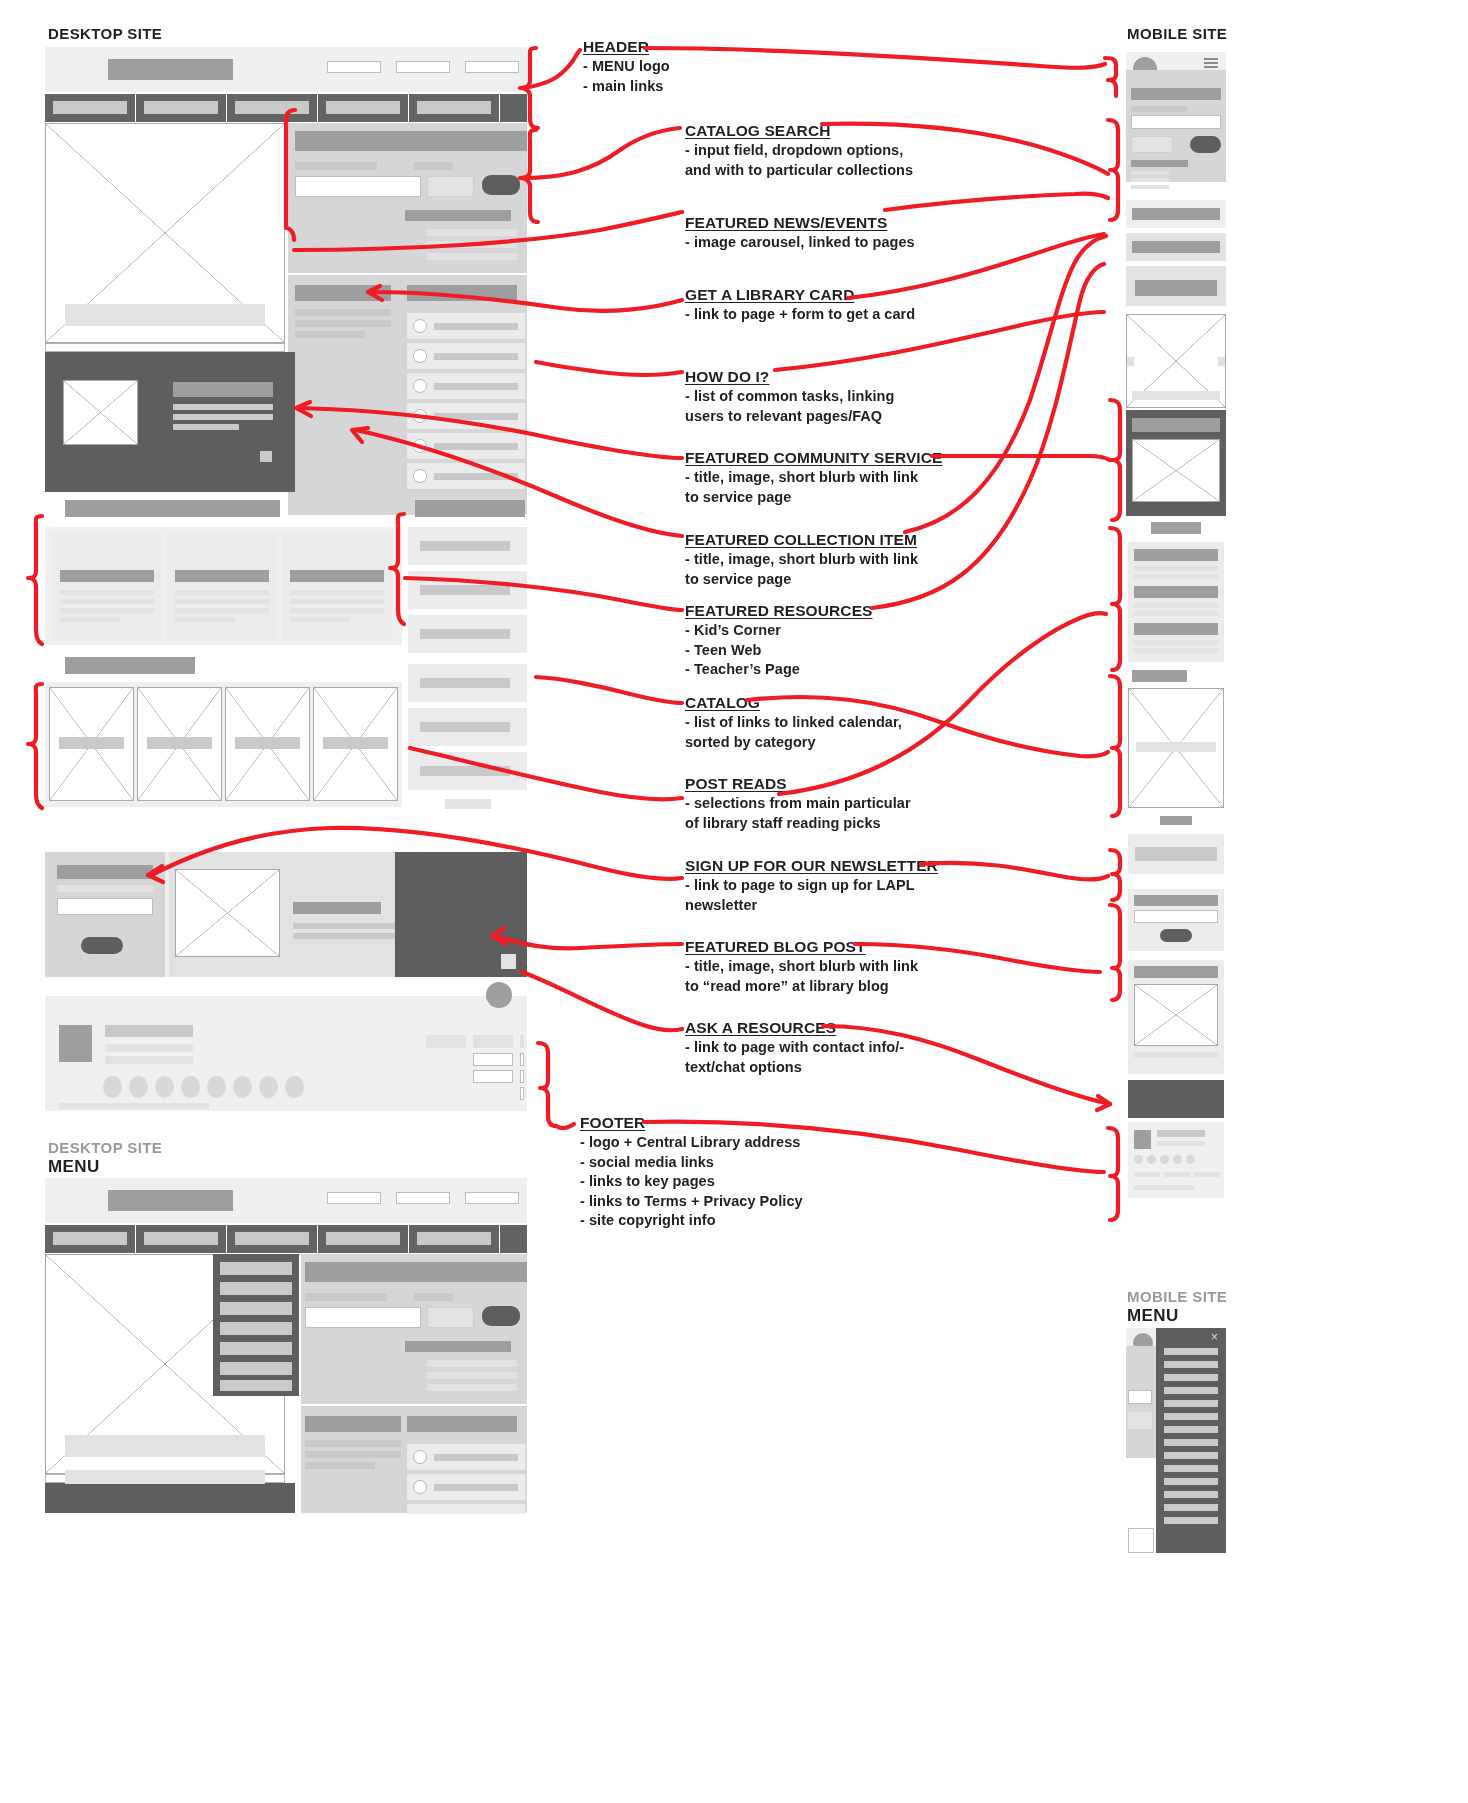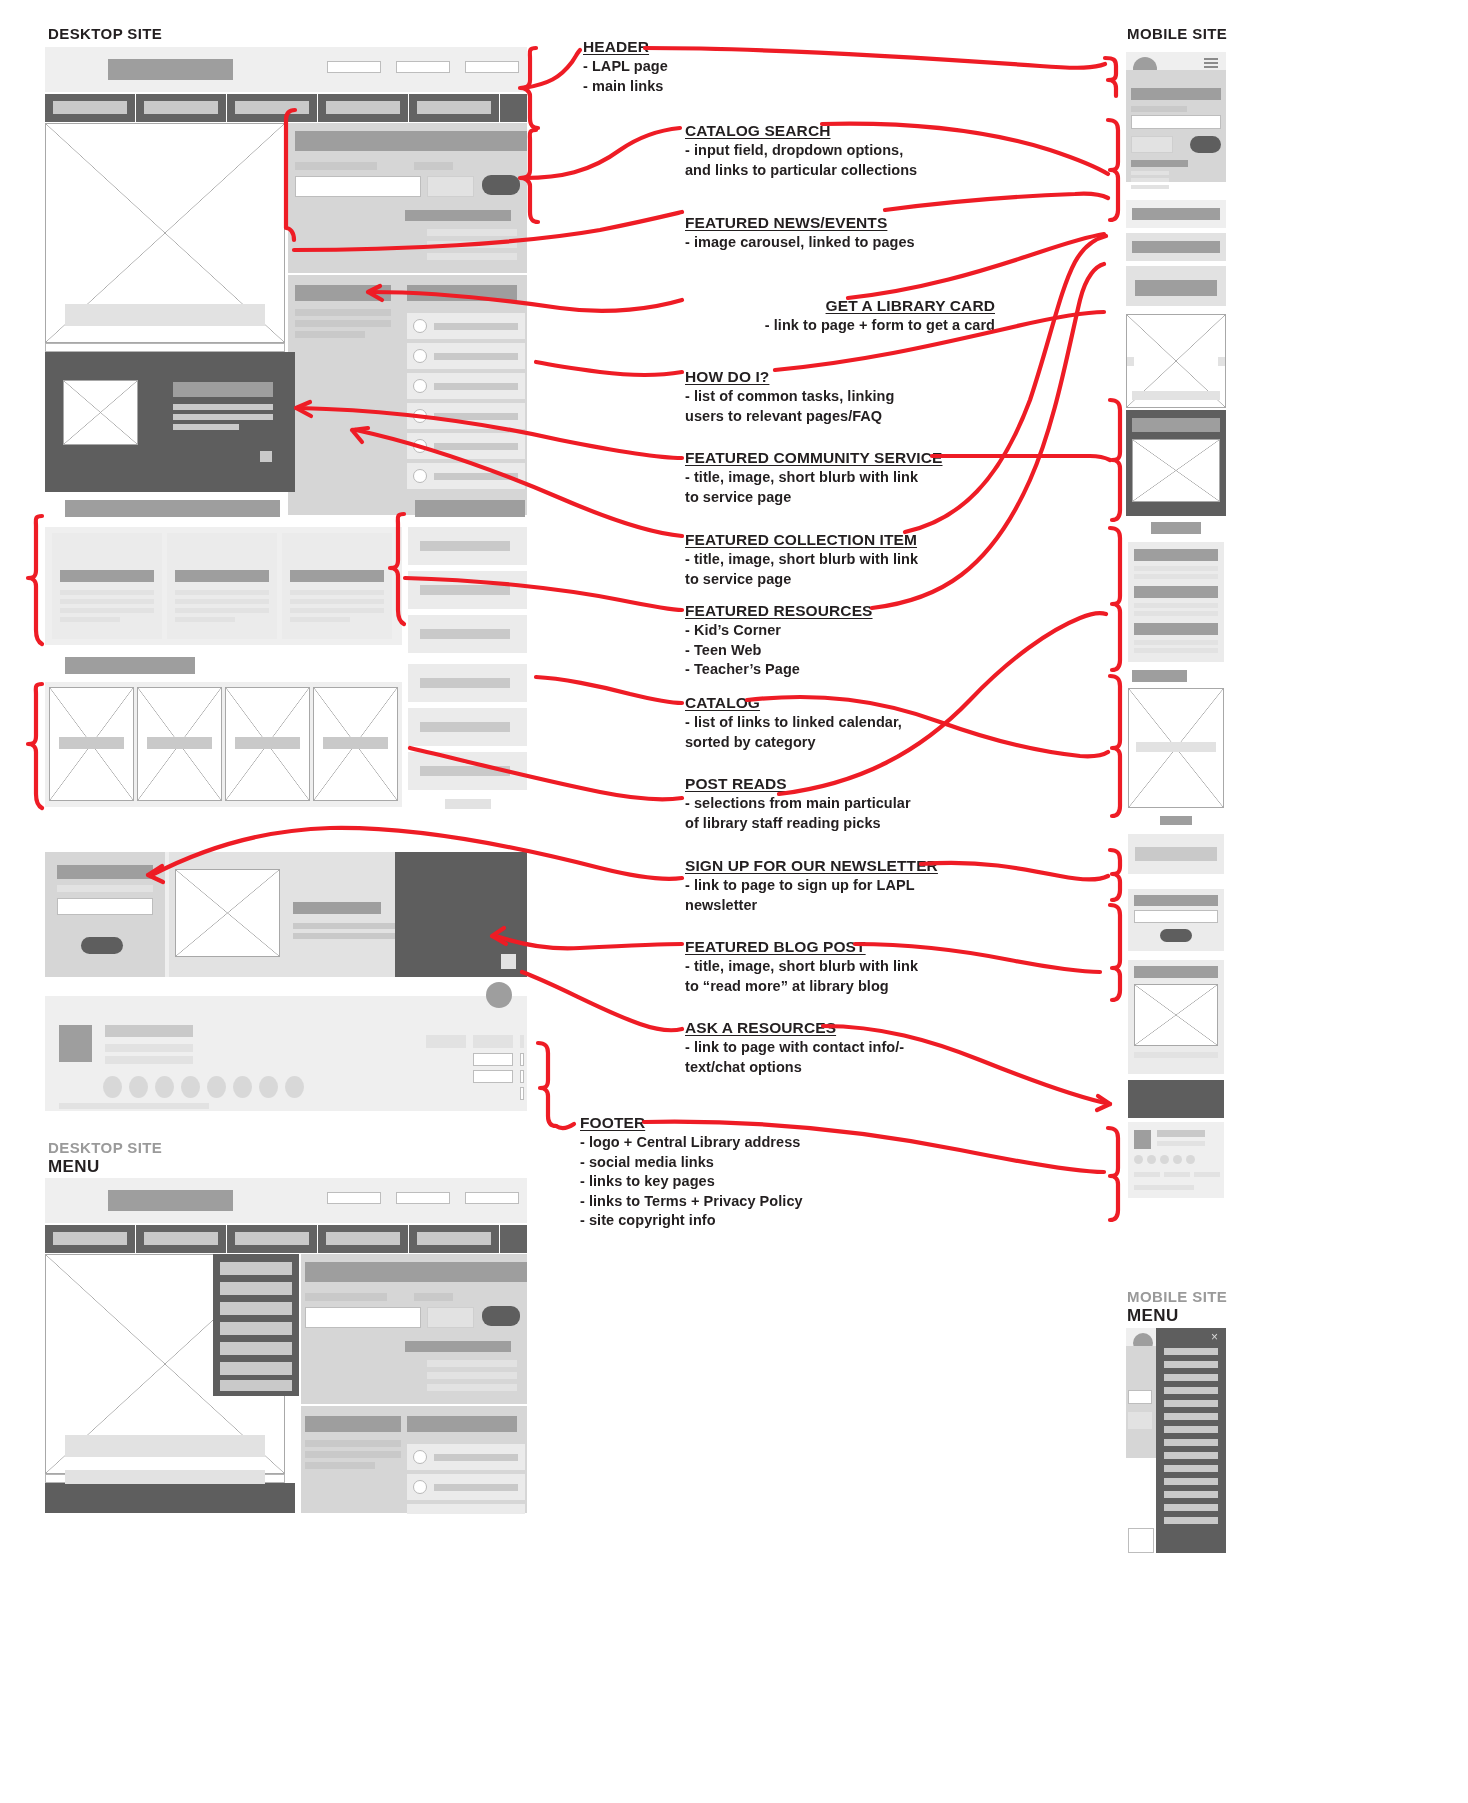--- a/index.html
+++ b/index.html
@@ -413,36 +413,36 @@
   <div class="bar-l" style="left:38px; top:137px; width:54px; height:7px;"></div>
   <div class="bar-l" style="left:38px; top:150px; width:54px; height:7px;"></div>
   <div class="bar-l" style="left:38px; top:163px; width:54px; height:7px;"></div>
   <div class="bar-l" style="left:38px; top:176px; width:54px; height:7px;"></div>
   <div class="bar-l" style="left:38px; top:189px; width:54px; height:7px;"></div>
   <div class="whitebox" style="left:2px; top:200px; width:26px; height:25px;"></div>
 </div>
 
 <div class="anno" style="left:583px; top:38px;">
   <div class="t">HEADER</div>
-  <div class="d">- LAPL page</div>
+  <div class="d">- MENU logo</div>
   <div class="d">- main links</div>
 </div>
 
 <div class="anno" style="left:685px; top:122px; width:310px;">
   <div class="t">CATALOG SEARCH</div>
   <div class="d">- input field, dropdown options,</div>
-  <div class="d">and links to particular collections</div>
+  <div class="d">and with to particular collections</div>
 </div>
 
 <div class="anno" style="left:685px; top:214px; width:310px;">
   <div class="t">FEATURED NEWS/EVENTS</div>
   <div class="d">- image carousel, linked to pages</div>
 </div>
 
-<div class="anno" style="left:685px; top:297px; width:310px;text-align:right;">
+<div class="anno" style="left:685px; top:286px; width:310px;">
   <div class="t">GET A LIBRARY CARD</div>
   <div class="d">- link to page + form to get a card</div>
 </div>
 
 <div class="anno" style="left:685px; top:368px;">
   <div class="t">HOW DO I?</div>
   <div class="d">- list of common tasks, linking</div>
   <div class="d">users to relevant pages/FAQ</div>
 </div>
 

